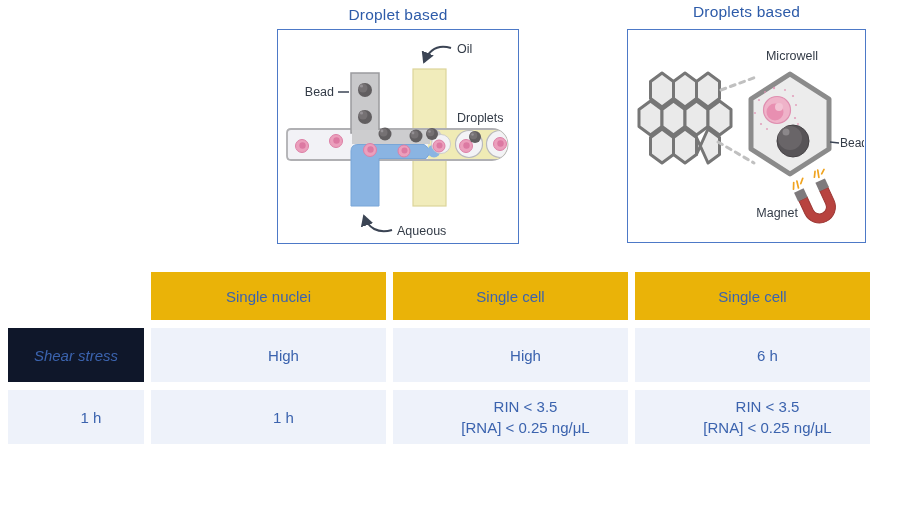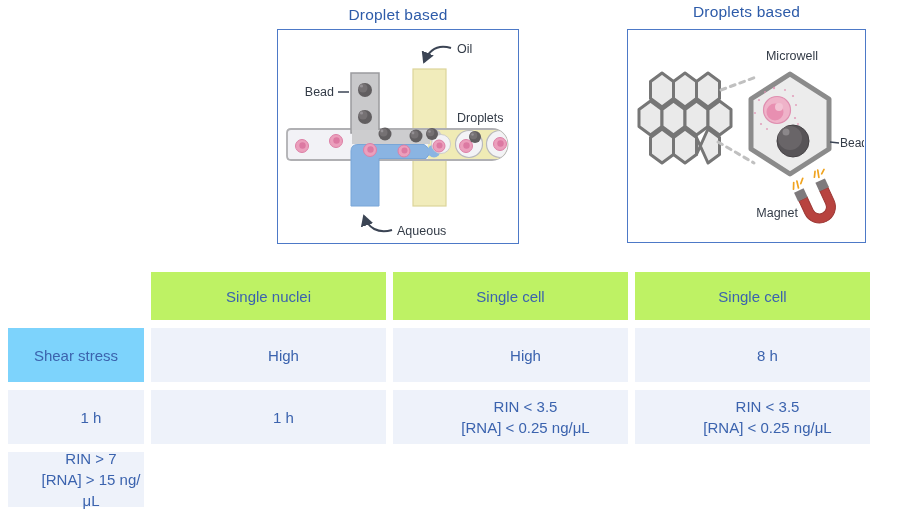--- a/index.html
+++ b/index.html
@@ -10,22 +10,22 @@
   .panel{position:absolute;border:1.5px solid #4d79c7;background:#ffffff;box-sizing:border-box;}
   .panel svg{display:block;}
   svg text{font-family:"Liberation Sans",sans-serif;fill:#333b47;}
   .diagram-label{font-size:12.5px;}
   .cmp-table{position:absolute;left:8px;top:272px;display:grid;
              grid-template-columns:136px 235px 235px 235px;
              grid-template-rows:48px 54px 54px 55px;
              column-gap:7px;row-gap:8px;}
   .cell{display:flex;align-items:center;justify-content:center;text-align:center;
         font-size:15px;color:#3b63ae;line-height:1.4;}
-  .cell.hdr{background:#bef264;}
-  .cell.rowhdr{background:#7dd3fc;}
+  .cell.hdr{background:#eab308;}
+  .cell.rowhdr{background:#0f172a;font-style:italic;}
   .cell.val{background:#eef2fa;padding-left:30px;}
   .cell.corner{background:transparent;}
 </style>
 </head>
 <body>
 
 <div class="figure">
 
   <div class="panel-title" style="left:277px;top:6px;width:242px;">Droplet based</div>
 
@@ -206,22 +206,21 @@
   <div class="cmp-table">
     <div class="cell corner"></div>
     <div class="cell hdr">Single nuclei</div>
     <div class="cell hdr">Single cell</div>
     <div class="cell hdr">Single cell</div>
 
     <div class="cell rowhdr">Shear stress</div>
     <div class="cell val">High</div>
     <div class="cell val">High</div>
 
-    <div class="cell val">8 h</div>
+    <div class="cell val">6 h</div>
     <div class="cell val">1 h</div>
     <div class="cell val">1 h</div>
 
     <div class="cell val">RIN &lt; 3.5<br>[RNA] &lt; 0.25 ng/μL</div>
     <div class="cell val">RIN &lt; 3.5<br>[RNA] &lt; 0.25 ng/μL</div>
-    <div class="cell val">RIN &gt; 7<br>[RNA] &gt; 15 ng/μL</div>
   </div>
 
 </div>
 
 </body></html>

